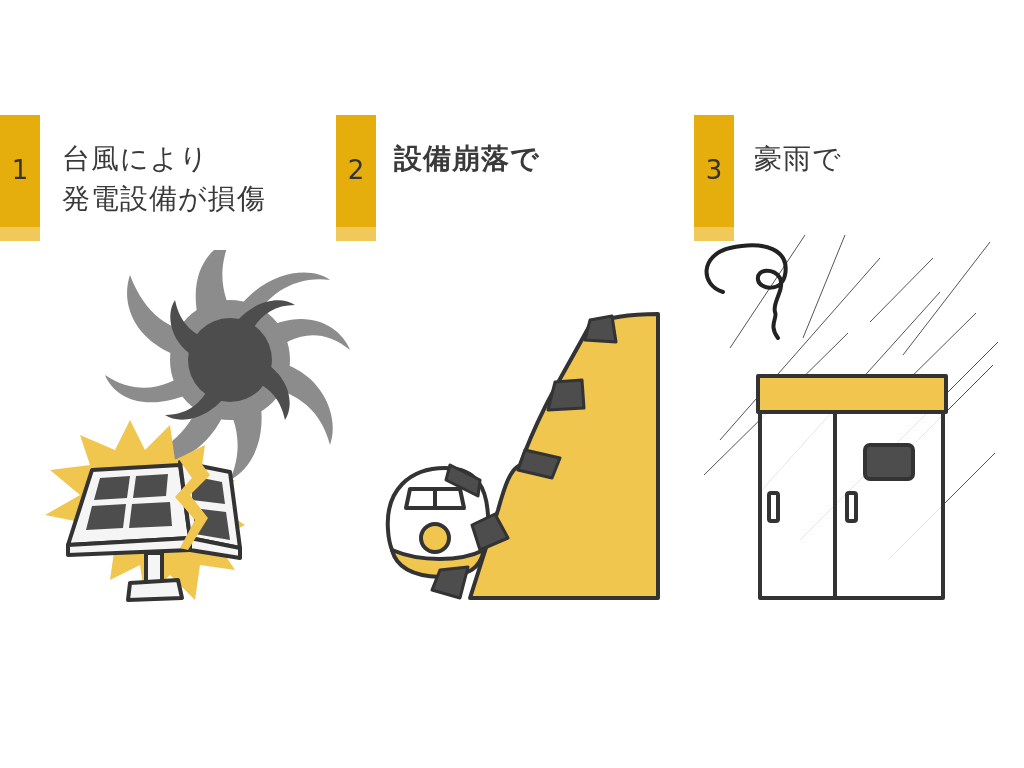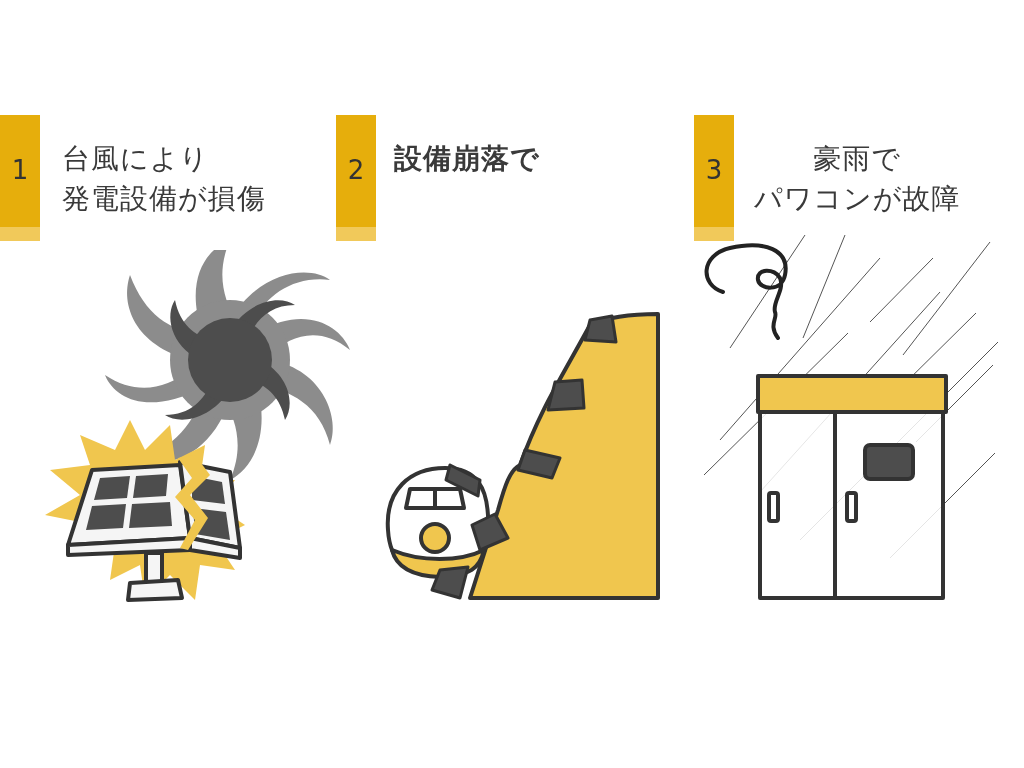--- a/index.html
+++ b/index.html
@@ -39,21 +39,20 @@
   </div>
 </div>
 
 <div class="step" style="left:694px;">
   <div class="num-bar">
     <div class="light"></div>
     <div class="num">3</div>
   </div>
   <div class="caption" style="left:60px;text-align:center;">
     <div>豪雨で</div>
-    <div>パワコンが故障</div>
   </div>
 </div>
 
 <svg class="illust" style="left:30px;top:250px;" width="320" height="360" viewBox="0 0 320 360">
 
   <g transform="translate(200,110)">
     <g fill="#8c8c8c">
       <path d="M0,-40 C30,-90 80,-95 100,-80 C60,-85 30,-60 20,-30 Z"></path>
       <path d="M40,0 C95,10 110,60 100,85 C90,45 60,30 30,25 Z"></path>
       <path d="M0,40 C-20,95 -60,110 -95,100 C-55,90 -35,60 -25,30 Z"></path>

